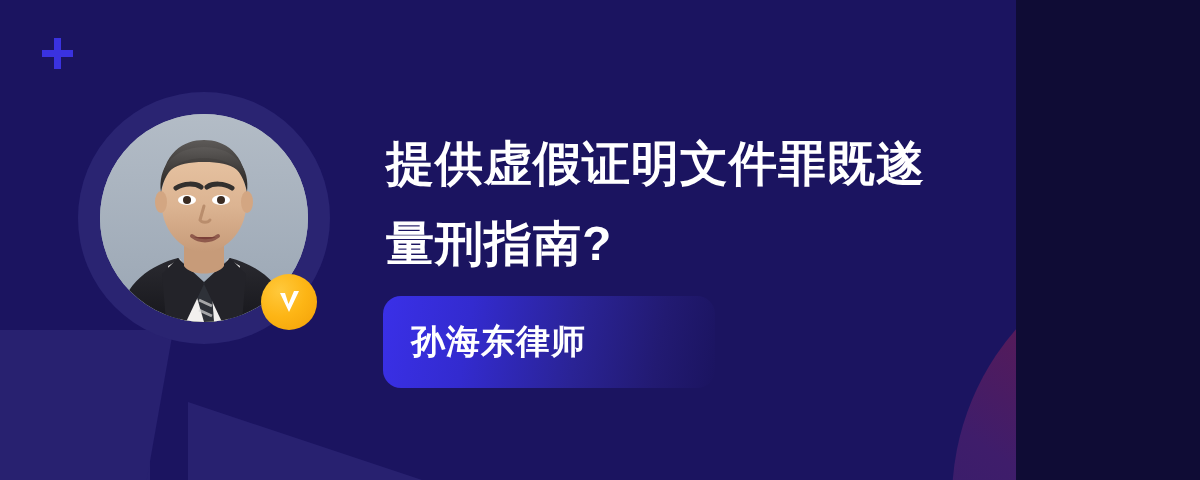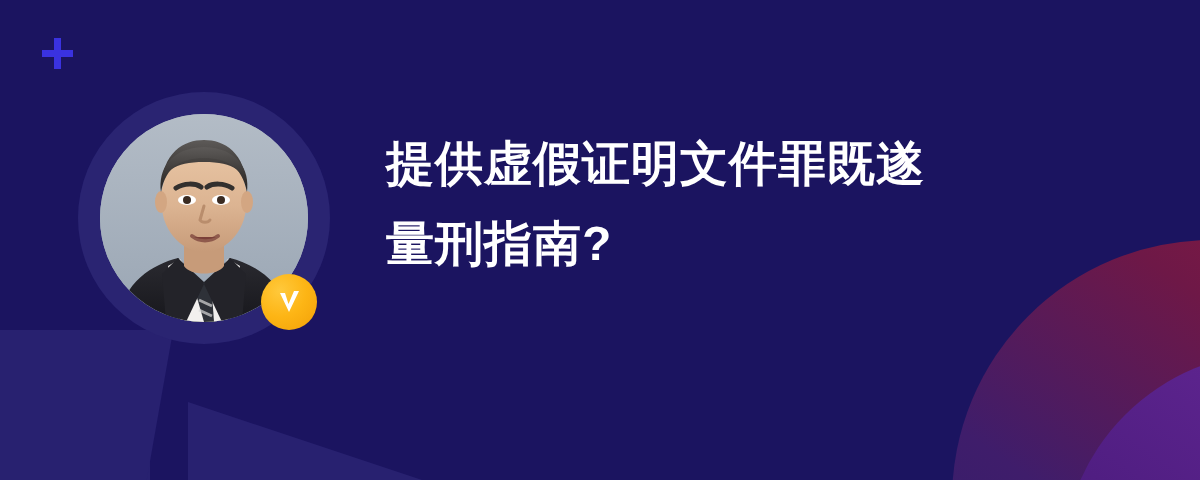--- a/index.html
+++ b/index.html
@@ -4,21 +4,21 @@
 <style>
   * { margin:0; padding:0; box-sizing:border-box; }
   html,body { background:#0f0c35; }
   body {
     font-family:"Liberation Sans","DejaVu Sans",sans-serif;
     -webkit-font-smoothing:antialiased;
   }
 
   .banner {
     position:relative;
-    width:1200px; height:480px;
+    width:1016px; height:480px;
     overflow:hidden;
     background:#1b1460;
   }
 
   
   .bg-layer { position:absolute; inset:0; overflow:hidden; }
 
   .shape-rect-left {
     position:absolute;
     left:-60px; top:330px;
@@ -207,14 +207,17 @@
     <div class="verified-badge">
       <svg viewBox="0 0 34 34" xmlns="http://www.w3.org/2000/svg">
         <path d="M8 8 L17 27 L27 6 L22 6 L16.5 19 L13 8 Z" fill="#ffffff"></path>
       </svg>
     </div>
   </div>
 
   <div class="title">提供虚假证明文件罪既遂
 量刑指南?</div>
 
+  <div class="name-badge">
+    <span class="name-badge-label">孙海东律师</span>
+  </div>
 
 </div>
 
 </body></html>

